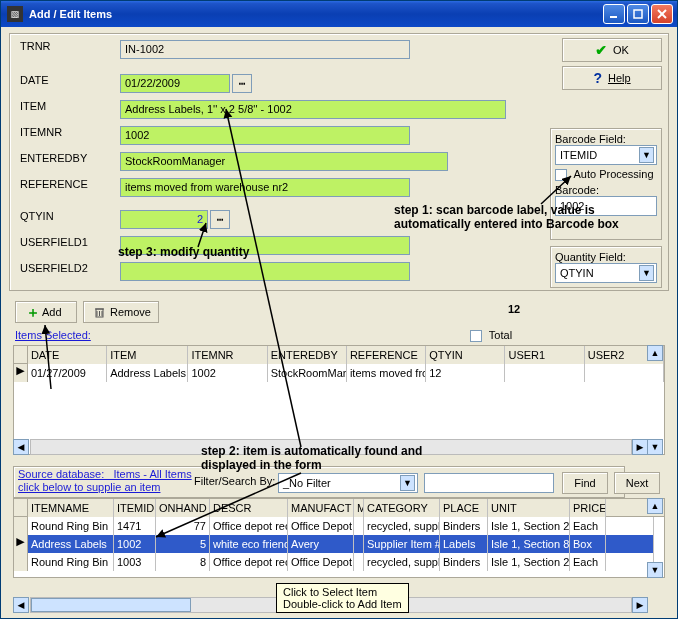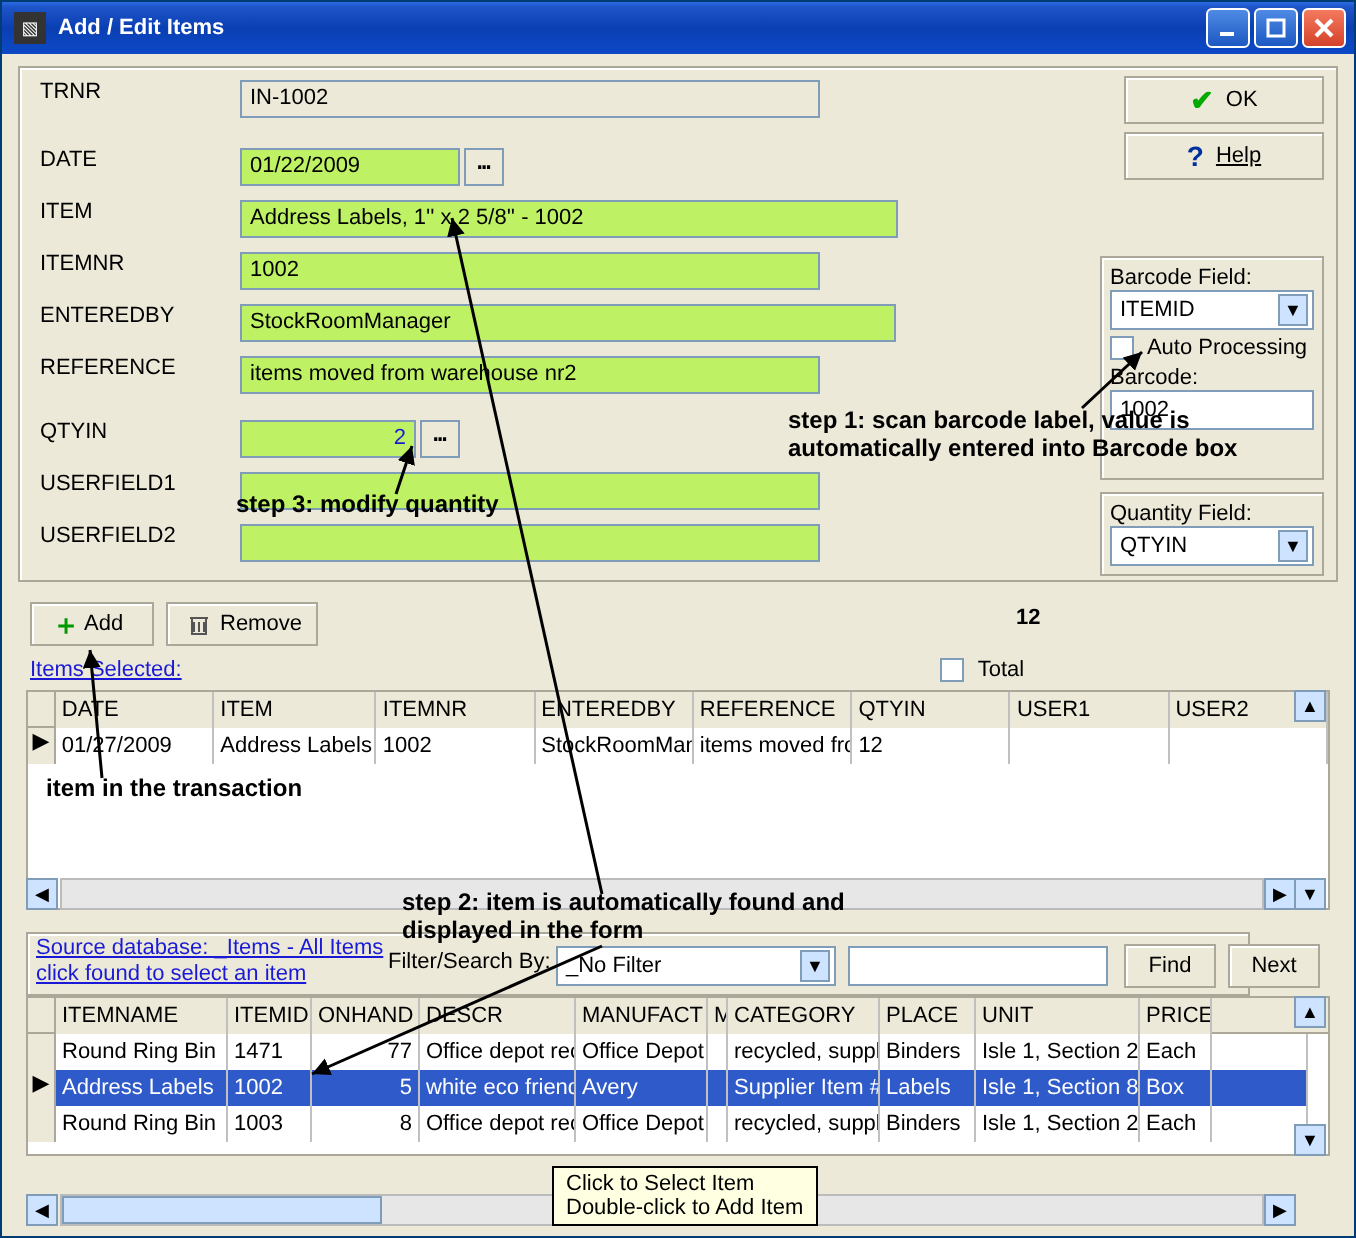--- a/index.html
+++ b/index.html
@@ -204,21 +204,21 @@
     <span class="lbl">TRNR</span>
     <div class="fld" style="width:290px;background:#ece9d8;">IN-1002</div>
   </div>
   <div class="row" style="top:40px;">
     <span class="lbl">DATE</span>
     <div class="fld short">01/22/2009</div>
     <div class="ellips-btn" style="left:212px;">⋯</div>
   </div>
   <div class="row" style="top:66px;">
     <span class="lbl">ITEM</span>
-    <div class="fld" style="width:329px;">Address Labels, 1'' x 2 5/8'' - 1002</div>
+    <div class="fld" style="width:386px;">Address Labels, 1'' x 2 5/8'' - 1002</div>
   </div>
   <div class="row" style="top:92px;">
     <span class="lbl">ITEMNR</span>
     <div class="fld" style="width:290px;">1002</div>
   </div>
   <div class="row" style="top:118px;">
     <span class="lbl">ENTEREDBY</span>
     <div class="fld" style="width:328px;">StockRoomManager</div>
   </div>
   <div class="row" style="top:144px;">
@@ -321,21 +321,21 @@
     </div>
   </div>
 <div style="position:absolute;right:14px;top:344px;" class="sbtn">▲</div>
 <div style="position:absolute;right:14px;top:438px;" class="sbtn">▼</div>
 <div style="position:absolute;left:12px;top:438px;" class="sbtn">◀</div>
 <div style="position:absolute;left:29px;top:438px;width:602px;height:16px;background:#e7e7e7;border:1px solid #bbb;"></div>
 <div style="position:absolute;left:631px;top:438px;" class="sbtn">▶</div>
 
 <div style="position:absolute;left:12px;top:465px;width:612px;height:32px;border:1px solid #aca899;box-shadow:inset 1px 1px #fff;background:#ece9d8;">
   <div style="position:absolute;left:4px;top:1px;" class="src-lbl">Source database: _Items - All Items</div>
-  <div style="position:absolute;left:4px;top:14px;" class="src-lbl">click found to select an item</div>
+  <div style="position:absolute;left:4px;top:14px;" class="src-lbl">click below to supplie an item</div>
   <span style="position:absolute;left:180px;top:8px;">Filter/Search By:</span>
   <div class="combo" style="position:absolute;left:264px;top:6px;width:140px;">
     <span>_No Filter</span>
     <span class="arrow">▼</span>
   </div>
   <div class="input" style="position:absolute;left:410px;top:6px;width:130px;height:20px;"></div>
   <div class="btn3d small" style="position:absolute;left:548px;top:5px;width:46px;">
       <span>Find</span>
     </div>
   <div class="btn3d small" style="position:absolute;left:600px;top:5px;width:46px;">
@@ -413,21 +413,20 @@
   <div>Click to Select Item</div>
   <div>Double-click to Add Item</div>
 </div>
 
 <div class="callout" style="left:393px;top:202px;width:248px;">step 1: scan barcode label, value is automatically entered into Barcode box</div>
 <div class="callout" style="left:200px;top:443px;width:280px;">
   <div>step 2: item is automatically found and displayed in the form</div>
 </div>
 <div class="callout" style="left:117px;top:244px;">step 3: modify quantity</div>
 <div class="callout" style="left:22px;top:386px;width:220px;">
-  <div>item in the transaction</div>
 </div>
 
 <svg class="arrow-line">
   <defs>
     <marker id="ah" markerWidth="8" markerHeight="8" refX="6" refY="3" orient="auto">
       <path d="M0,0 L6,3 L0,6 Z" fill="#000"></path>
     </marker>
   </defs>
 
   <line x1="540" y1="203" x2="570" y2="175" stroke="#000" stroke-width="1.5" marker-end="url(#ah)"></line>

